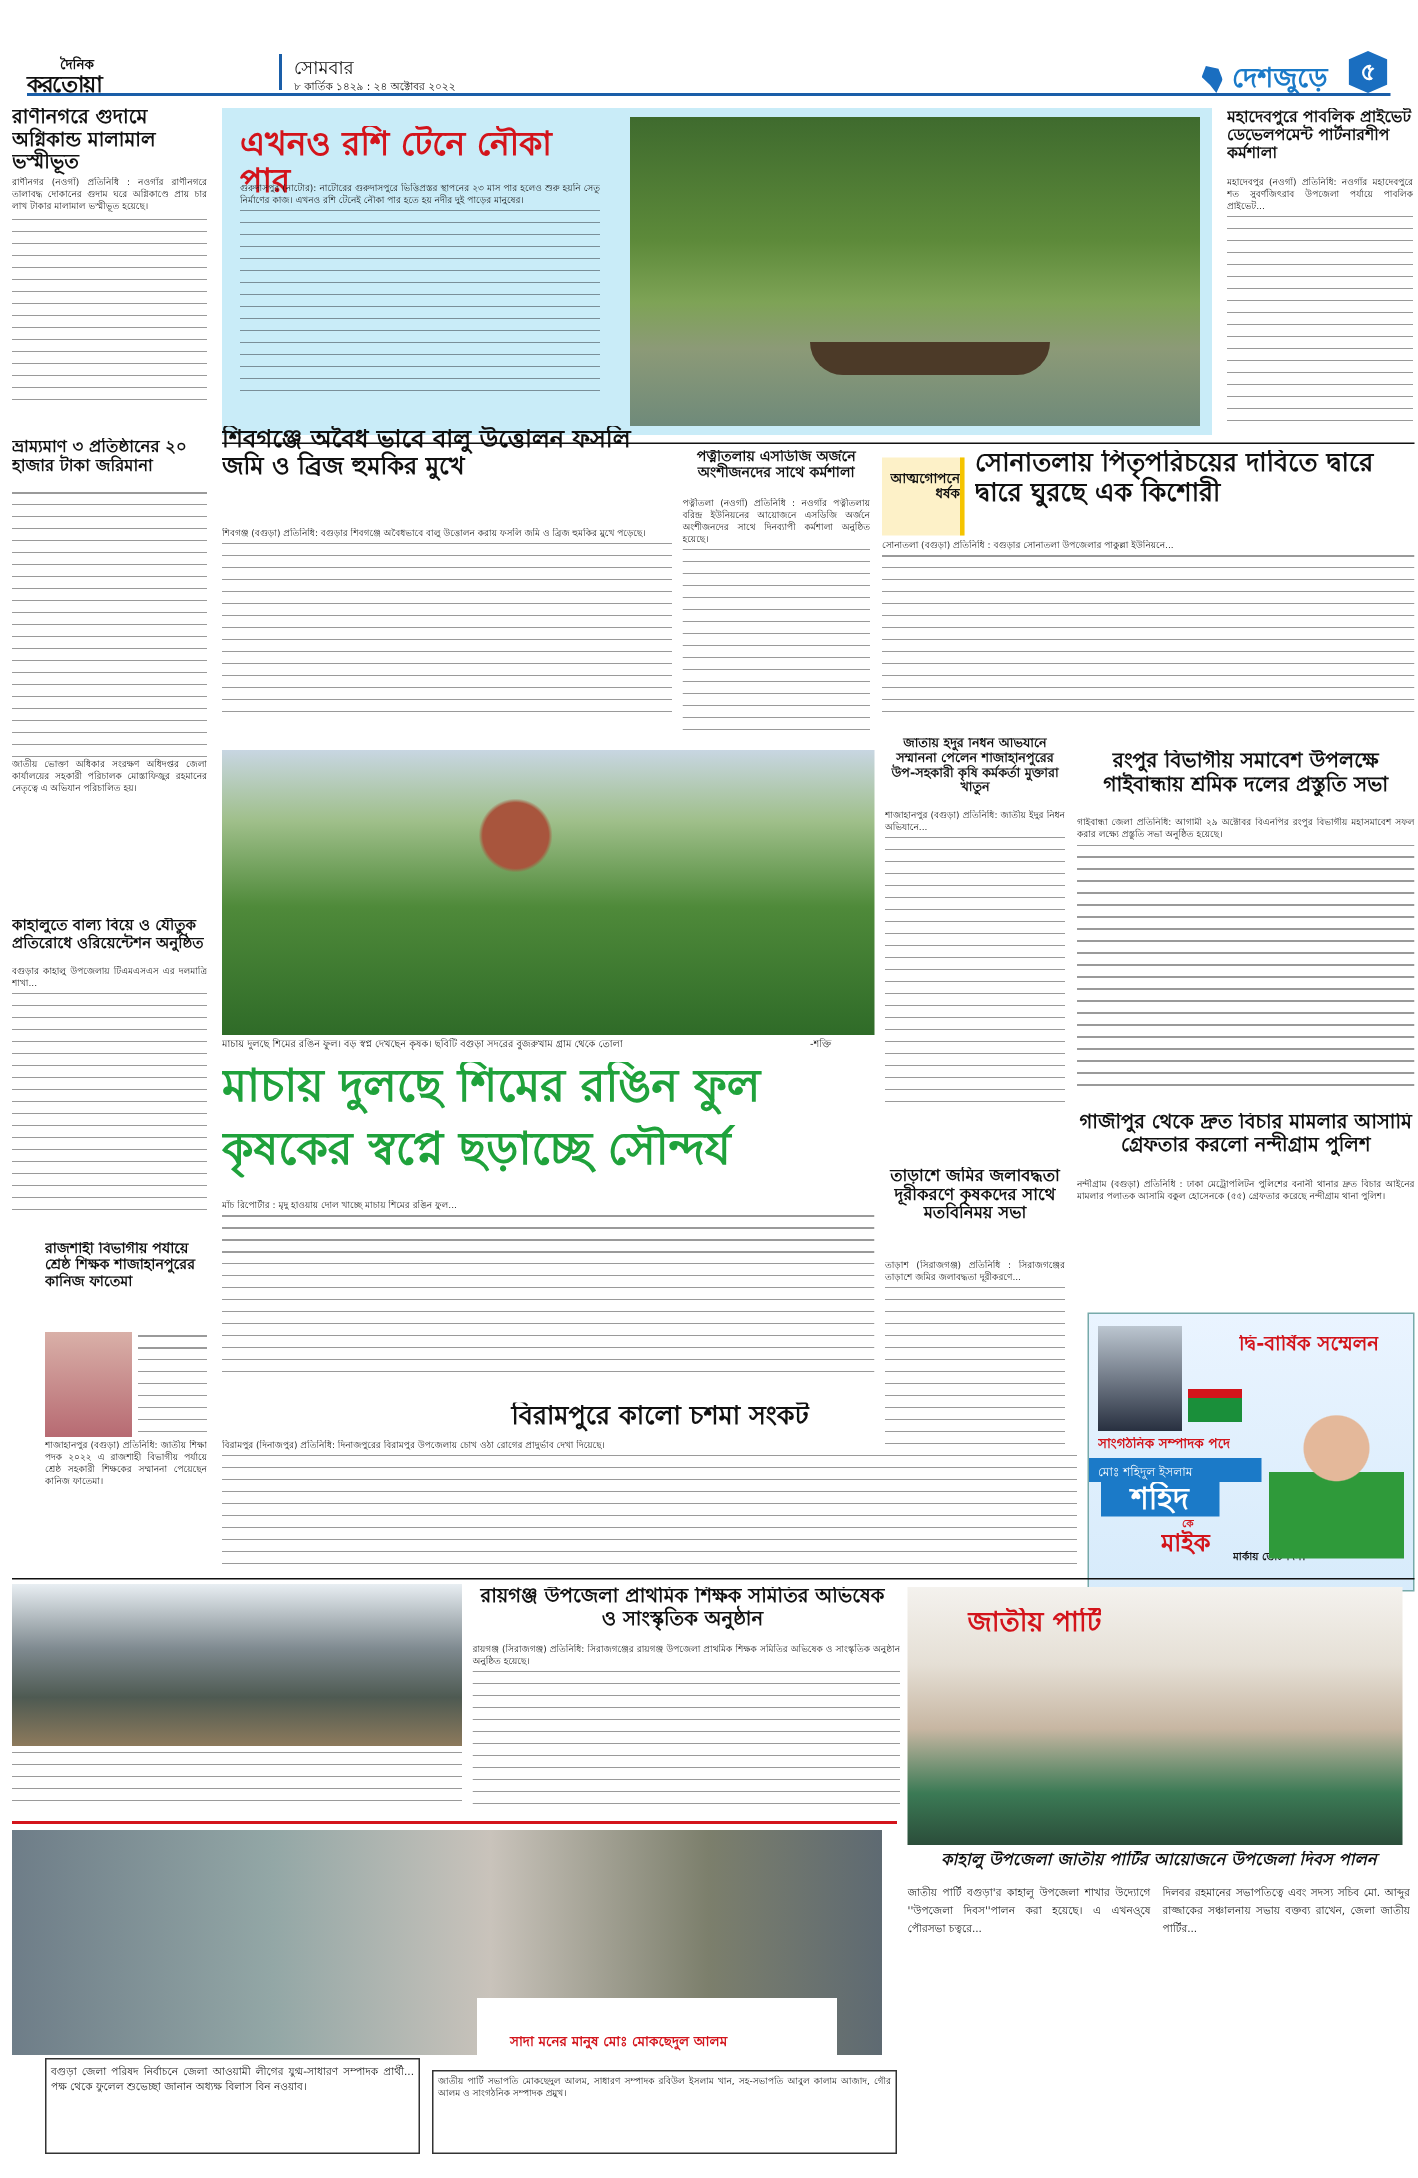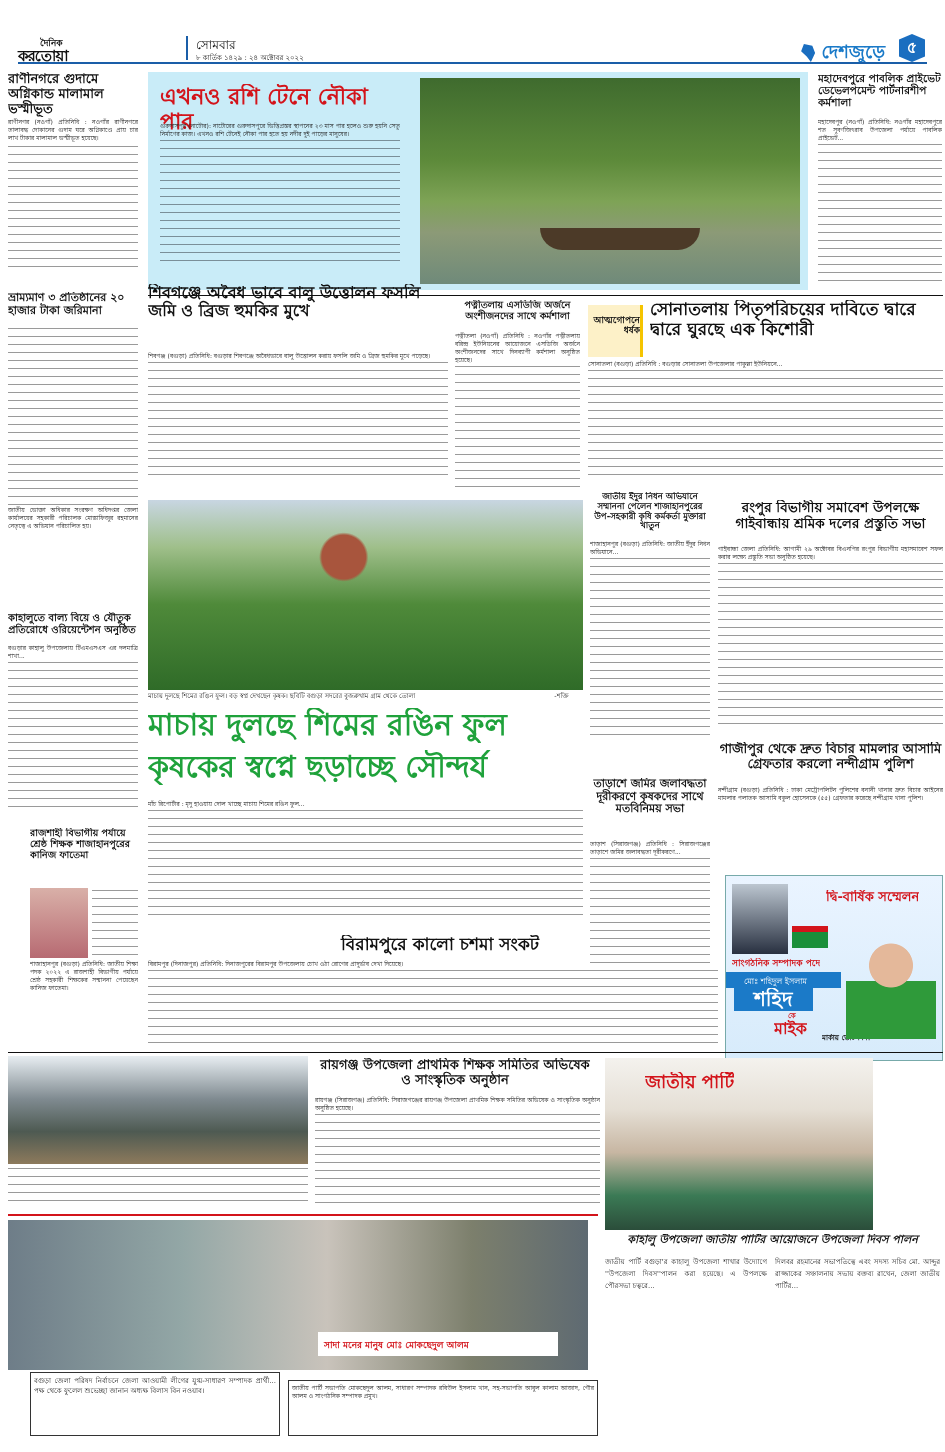--- a/index.html
+++ b/index.html
@@ -88,21 +88,21 @@
   <div class="hd" style="font-size:9px;text-align:right;padding-top:10px">আত্মগোপনে ধর্ষক</div>
 </div>
 <div class="abs hd" style="left:650px;top:300px;width:290px;font-size:17px">সোনাতলায় পিতৃপরিচয়ের দাবিতে দ্বারে দ্বারে ঘুরছে এক কিশোরী</div>
 <div class="abs col-text" style="left:588px;top:360px;width:355px;height:130px">
   <span>সোনাতলা (বগুড়া) প্রতিনিধি : বগুড়ার সোনাতলা উপজেলার পাকুল্লা ইউনিয়নে...</span>
   <div class="lines" style="height:110px"></div>
 </div>
 
 <div class="abs img" style="left:148px;top:500px;width:435px;height:190px;background:radial-gradient(circle at 45% 30%,#a8553d 0 8%,transparent 9%),linear-gradient(180deg,#c8d6e2 0%,#9fbf8a 25%,#4f8a3a 55%,#2f6b28 100%)"></div>
 <div class="abs col-text" style="left:148px;top:692px;width:380px;height:10px;font-size:6.5px">মাচায় দুলছে শিমের রঙিন ফুল। বড় স্বপ্ন দেখছেন কৃষক। ছবিটি বগুড়া সদরের বুজরুখাম গ্রাম থেকে তোলা</div>
-<div class="abs col-text" style="left:540px;top:692px;width:43px;font-size:6.5px;text-align:center">-শক্তি</div>
+<div class="abs col-text" style="left:540px;top:692px;width:43px;font-size:6.5px;text-align:left">-শক্তি</div>
 <div class="abs hd" style="left:148px;top:708px;width:435px;font-size:30px;color:#1fa23b;">মাচায় দুলছে শিমের রঙিন ফুল</div>
 <div class="abs hd" style="left:148px;top:750px;width:435px;font-size:30px;color:#1fa23b;text-align:left">কৃষকের স্বপ্নে ছড়াচ্ছে সৌন্দর্য</div>
 <div class="abs col-text" style="left:148px;top:800px;width:435px;height:122px">
   <span>মাঁচ রিপোর্টার : মৃদু হাওয়ায় দোল খাচ্ছে মাচায় শিমের রঙিন ফুল...</span>
   <div class="lines" style="height:110px"></div>
 </div>
 
 <div class="abs hd" style="left:590px;top:492px;width:120px;font-size:8.5px;text-align:center">জাতীয় ইঁদুর নিধন অভিযানে সম্মাননা পেলেন শাজাহানপুরের উপ-সহকারী কৃষি কর্মকর্তা মুক্তারা খাতুন</div>
 <div class="abs col-text" style="left:590px;top:540px;width:120px;height:200px">
   <span>শাজাহানপুর (বগুড়া) প্রতিনিধি: জাতীয় ইঁদুর নিধন অভিযানে...</span>
@@ -119,21 +119,21 @@
   <div class="lines" style="height:190px"></div>
 </div>
 <div class="abs hd" style="left:718px;top:742px;width:225px;font-size:13px;text-align:center">গাজীপুর থেকে দ্রুত বিচার মামলার আসামি গ্রেফতার করলো নন্দীগ্রাম পুলিশ</div>
 <div class="abs col-text" style="left:718px;top:786px;width:225px;height:84px">নন্দীগ্রাম (বগুড়া) প্রতিনিধি : ঢাকা মেট্রোপলিটন পুলিশের বনানী থানার দ্রুত বিচার আইনের মামলার পলাতক আসামি বকুল হোসেনকে (৫৫) গ্রেফতার করেছে নন্দীগ্রাম থানা পুলিশ।</div>
 
 <div class="abs" style="left:725px;top:875px;width:218px;height:186px;background:linear-gradient(#eaf4ff,#d7ebfb);border:1px solid #7aa">
   <div style="position:absolute;left:6px;top:8px;width:56px;height:70px;background:linear-gradient(#bcc6d0,#283040)"></div>
   <div class="hd" style="position:absolute;left:100px;top:14px;font-size:13px;color:#d3141b">দ্বি-বার্ষিক সম্মেলন</div>
   <div style="position:absolute;left:66px;top:50px;width:36px;height:22px;background:#1a8f3a;border-top:6px solid #d3141b"></div>
   <div class="hd" style="position:absolute;left:6px;top:82px;font-size:9px;color:#d3141b">সাংগঠনিক সম্পাদক পদে</div>
-  <div style="position:absolute;left:0;top:96px;width:115px;height:16px;background:#1b7ac8;color:#fff;font-size:8px;padding:3px 18px">মোঃ শহিদুল ইসলাম</div>
+  <div style="position:absolute;left:0;top:96px;width:115px;height:16px;background:#1b7ac8;color:#fff;font-size:8px;padding:3px 6px">মোঃ শহিদুল ইসলাম</div>
   <div class="hd" style="position:absolute;left:8px;top:112px;font-size:20px;color:#fff;background:#1b7ac8;padding:0 20px">শহিদ</div>
   <div class="hd" style="position:absolute;left:62px;top:136px;font-size:7px;color:#d3141b">কে</div>
   <div class="hd" style="position:absolute;left:48px;top:144px;font-size:16px;color:#d3141b">মাইক</div>
   <div class="hd" style="position:absolute;left:96px;top:158px;font-size:7px">মার্কায় ভোট দিন।</div>
   <div style="position:absolute;left:120px;top:58px;width:90px;height:105px;background:radial-gradient(circle at 50% 30%,#e4b89a 0 25%,transparent 26%),linear-gradient(transparent 45%,#2f9a3a 45%)"></div>
 </div>
 
 <div class="abs hd" style="left:290px;top:935px;width:300px;font-size:17px;text-align:center">বিরামপুরে কালো চশমা সংকট</div>
 <div class="abs col-text" style="left:148px;top:960px;width:570px;height:90px">
   <span>বিরামপুর (দিনাজপুর) প্রতিনিধি: দিনাজপুরের বিরামপুর উপজেলায় চোখ ওঠা রোগের প্রাদুর্ভাব দেখা দিয়েছে।</span>
@@ -143,26 +143,26 @@
 <div class="abs rule" style="left:8px;top:1052px;width:935px;height:1px"></div>
 <div class="abs img" style="left:8px;top:1056px;width:300px;height:108px;background:linear-gradient(180deg,#e8eef2 0%,#7f8a90 40%,#4e5a52 70%,#8d7a5c 100%)"></div>
 <div class="abs col-text" style="left:8px;top:1166px;width:300px;height:44px">
     <div class="lines" style="height:40px"></div>
   </div>
 <div class="abs hd" style="left:315px;top:1058px;width:280px;font-size:13px;text-align:center">রায়গঞ্জ উপজেলা প্রাথমিক শিক্ষক সমিতির অভিষেক ও সাংস্কৃতিক অনুষ্ঠান</div>
 <div class="abs col-text" style="left:315px;top:1096px;width:285px;height:110px">
   <span>রায়গঞ্জ (সিরাজগঞ্জ) প্রতিনিধি: সিরাজগঞ্জের রায়গঞ্জ উপজেলা প্রাথমিক শিক্ষক সমিতির অভিষেক ও সাংস্কৃতিক অনুষ্ঠান অনুষ্ঠিত হয়েছে।</span>
   <div class="lines" style="height:95px"></div>
 </div>
-<div class="abs img" style="left:605px;top:1058px;width:268px;height:172px;background:linear-gradient(180deg,#f4f2ee 0%,#e5dfd5 30%,#c7b6a2 55%,#3b7a55 80%,#2b4d3a 100%)">
+<div class="abs img" style="left:605px;top:1058px;width:330px;height:172px;background:linear-gradient(180deg,#f4f2ee 0%,#e5dfd5 30%,#c7b6a2 55%,#3b7a55 80%,#2b4d3a 100%)">
   <div class="hd" style="position:absolute;left:40px;top:14px;font-size:18px;color:#d3141b">জাতীয় পার্টি</div>
 </div>
 <div class="abs rule" style="left:8px;top:1214px;width:590px;height:2px;background:#d3141b"></div>
 
 <div class="abs img" style="left:8px;top:1220px;width:580px;height:150px;background:linear-gradient(90deg,#6e7d88 0%,#93a7a6 30%,#c9c3bb 55%,#7c7f6c 80%,#5e6a72 100%)">
-  <div style="position:absolute;left:310px;top:112px;width:240px;height:24px;background:#fff;color:#d3141b;font-size:9px;font-weight:bold;padding:6px">সাদা মনের মানুষ মোঃ মোকছেদুল আলম</div>
+  <div style="position:absolute;left:310px;top:112px;width:240px;height:24px;background:#fff;color:#d3141b;font-size:9px;font-weight:bold;padding:22px">সাদা মনের মানুষ মোঃ মোকছেদুল আলম</div>
 </div>
 <div class="abs col-text boxed" style="left:30px;top:1372px;width:250px;height:64px;font-size:7px;line-height:10px;padding:3px">বগুড়া জেলা পরিষদ নির্বাচনে জেলা আওয়ামী লীগের যুগ্ম-সাধারণ সম্পাদক প্রার্থী... পক্ষ থেকে ফুলেল শুভেচ্ছা জানান অধ্যক্ষ বিলাস বিন নওয়াব।</div>
 
 <div class="abs hd" style="left:605px;top:1234px;width:335px;font-size:11px;font-style:italic;text-align:center">কাহালু উপজেলা জাতীয় পার্টির আয়োজনে উপজেলা দিবস পালন</div>
-<div class="abs col-text" style="left:605px;top:1256px;width:162px;height:180px;font-size:7px;line-height:12px">জাতীয় পার্টি বগুড়া'র কাহালু উপজেলা শাখার উদ্যোগে ''উপজেলা দিবস''পালন করা হয়েছে। এ উপলক্ষে পৌরসভা চত্বরে...</div>
+<div class="abs col-text" style="left:605px;top:1256px;width:162px;height:180px;font-size:7px;line-height:12px">জাতীয় পার্টি বগুড়া'র কাহালু উপজেলা শাখার উদ্যোগে ''উপজেলা দিবস''পালন করা হয়েছে। এ এখনও্ষে পৌরসভা চত্বরে...</div>
 <div class="abs col-text" style="left:775px;top:1256px;width:165px;height:180px;font-size:7px;line-height:12px">দিলবর রহমানের সভাপতিত্বে এবং সদস্য সচিব মো. আব্দুর রাজ্জাকের সঞ্চালনায় সভায় বক্তব্য রাখেন, জেলা জাতীয় পার্টির...</div>
 <div class="abs col-text boxed" style="left:288px;top:1380px;width:310px;height:56px;font-size:6px;padding:3px">জাতীয় পার্টি সভাপতি মোকছেদুল আলম, সাধারণ সম্পাদক রবিউল ইসলাম খান, সহ-সভাপতি আবুল কালাম আজাদ, গৌর আলম ও সাংগঠনিক সম্পাদক প্রমুখ।</div>
 
 </body></html>

